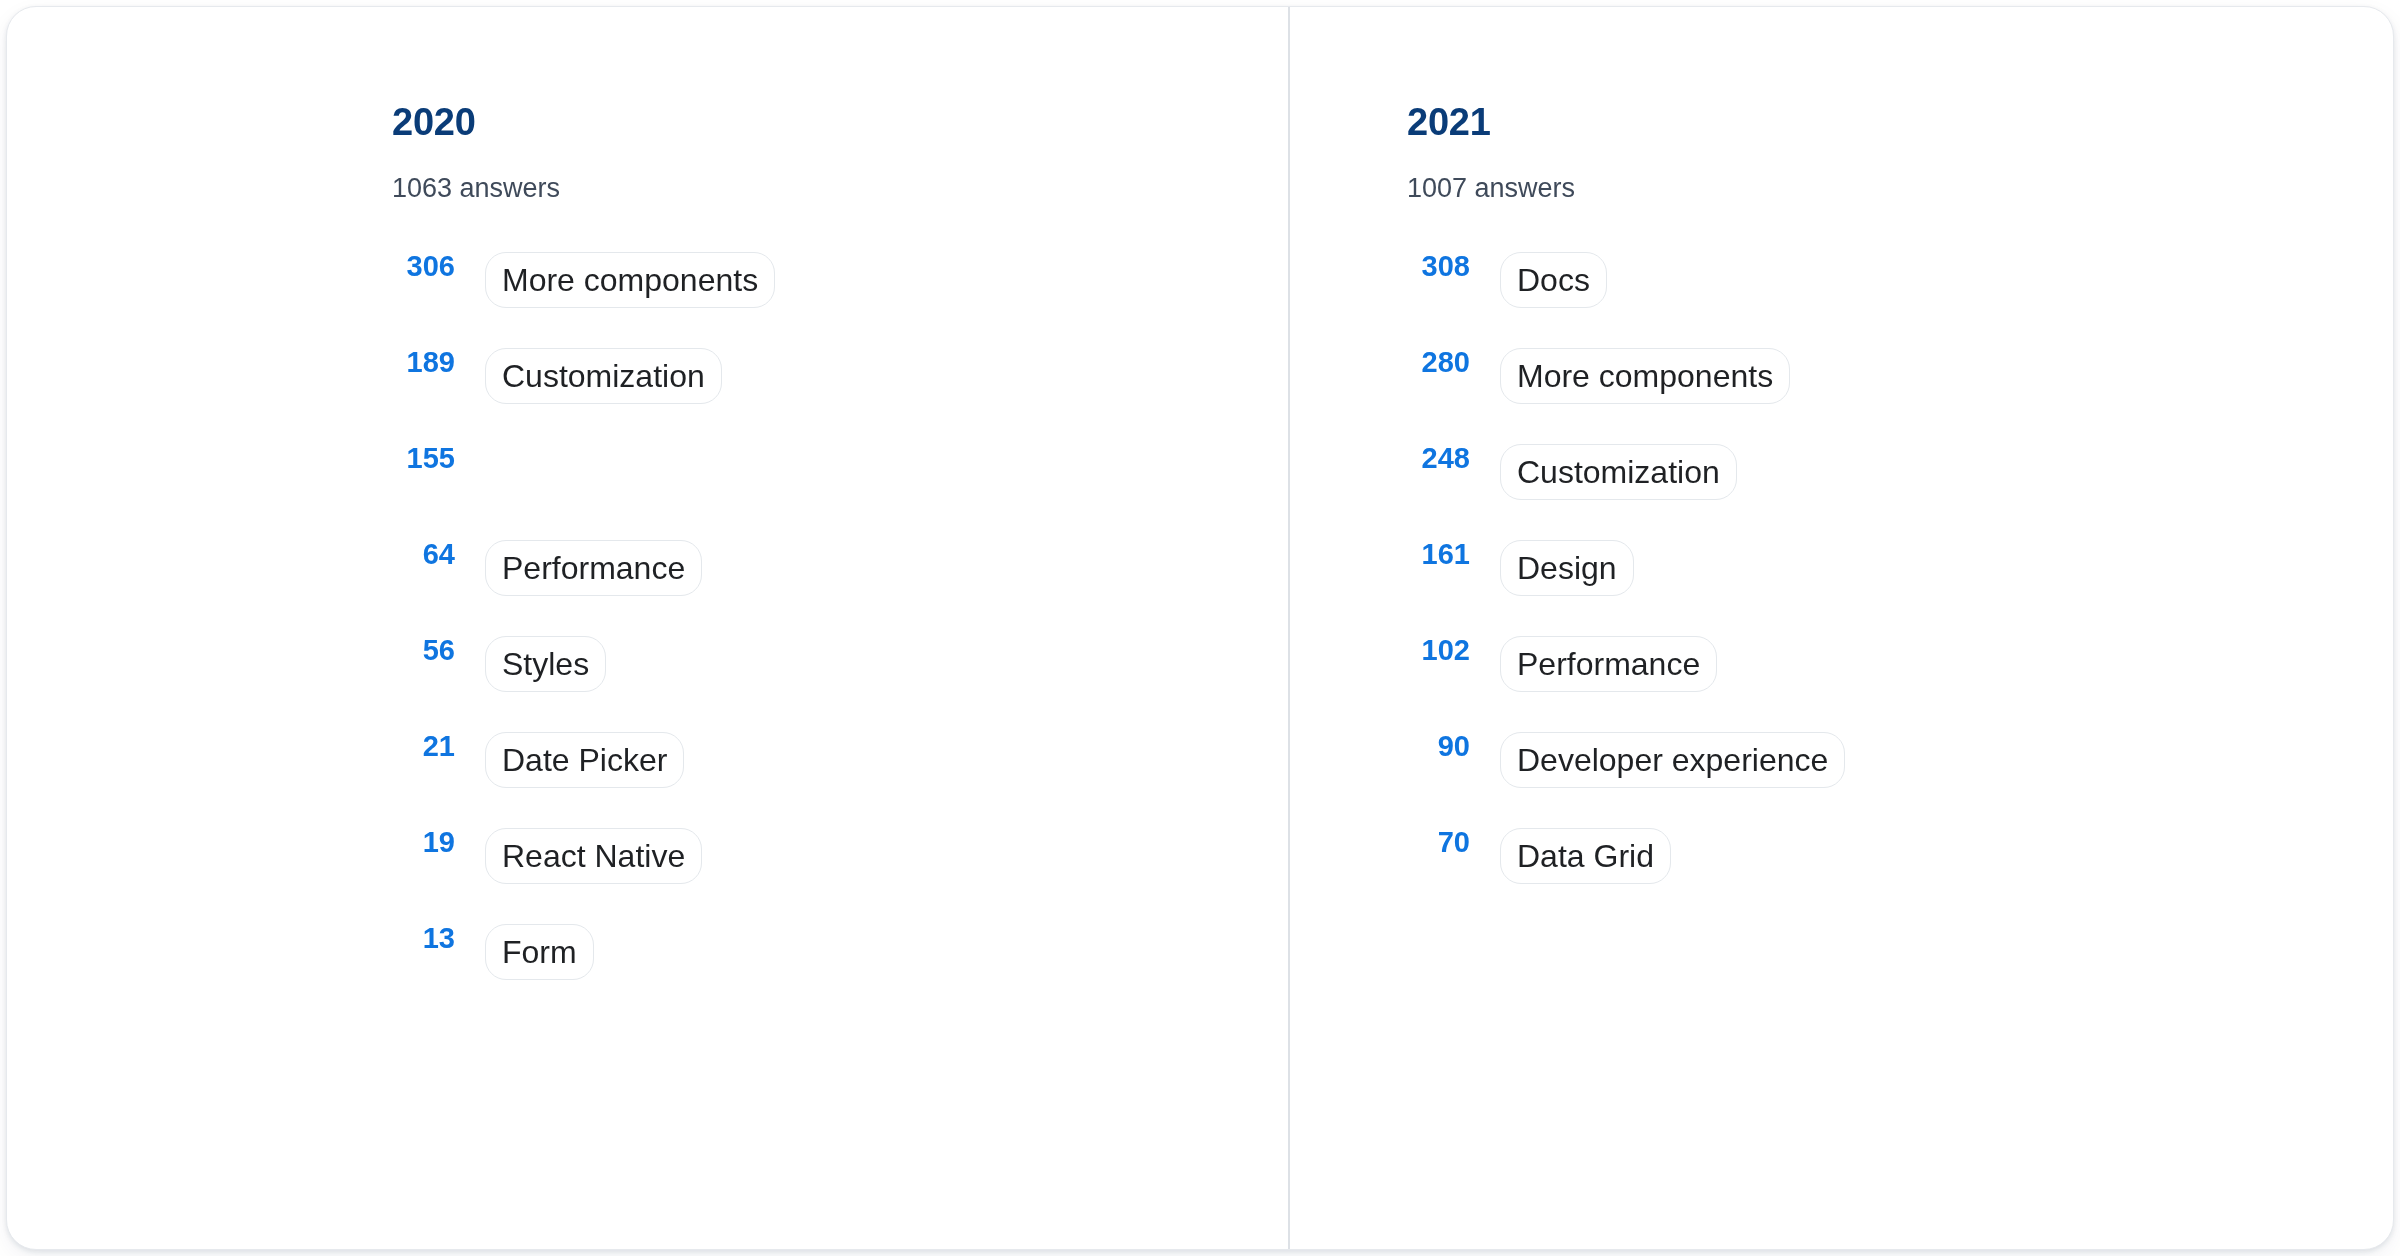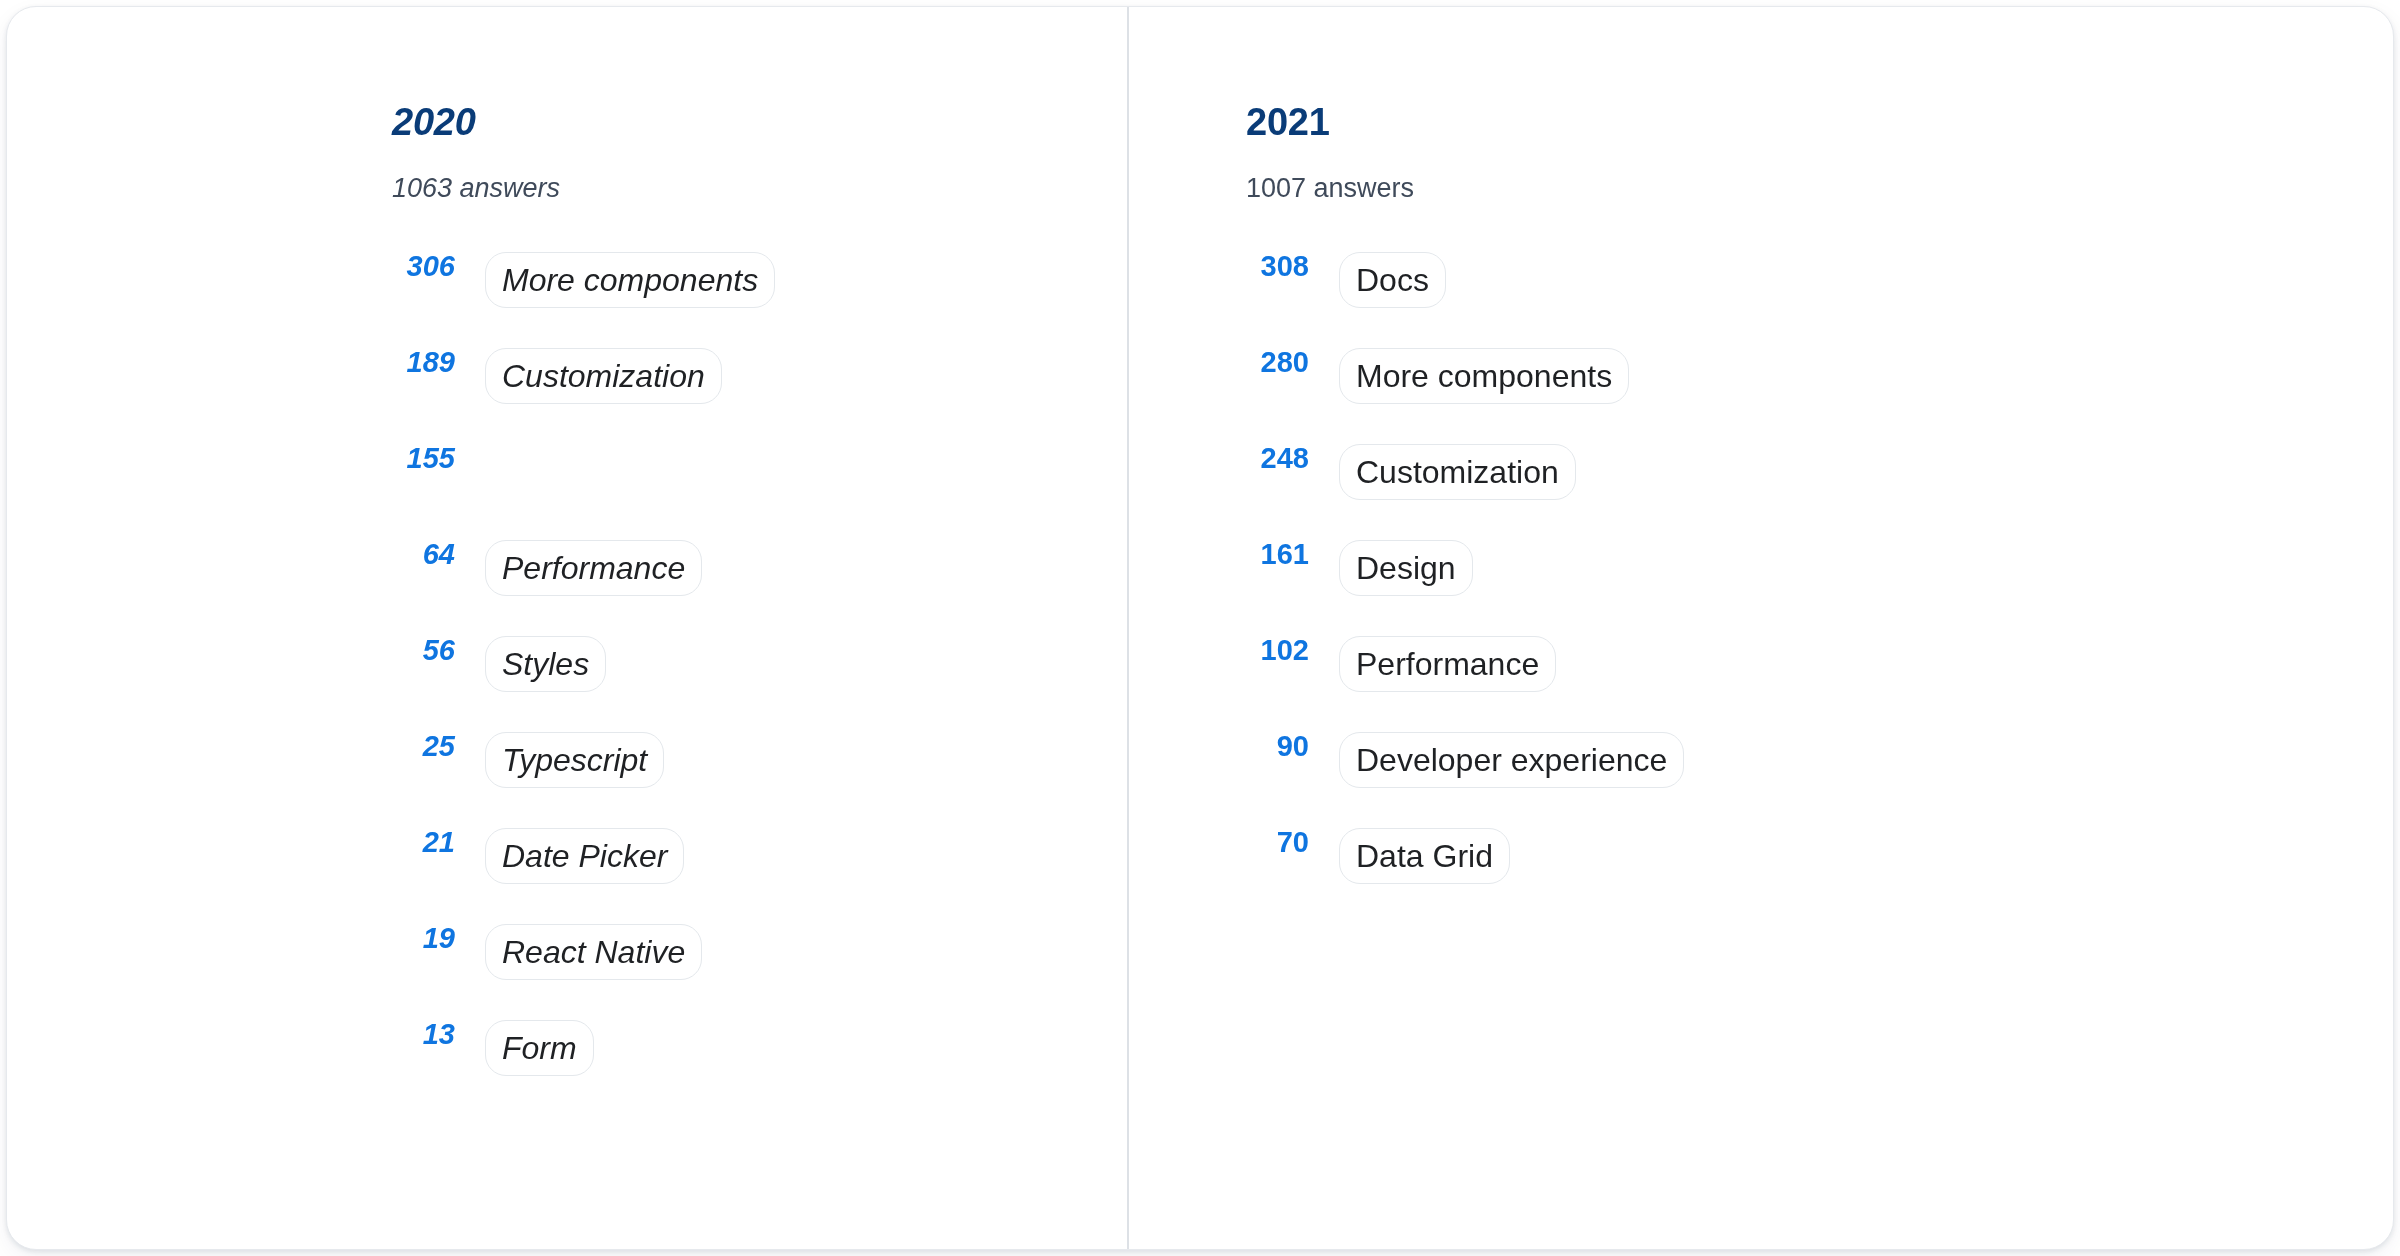--- a/index.html
+++ b/index.html
@@ -34,22 +34,21 @@
   }
 
   .column {
     position: relative;
     box-sizing: border-box;
     height: 100%;
     padding-top: 96px;
   }
 
   .column-left {
-    width: 1120px;
-    font-style: italic;
+    width: 1281px;
   }
 
   .column-divider {
     width: 2px;
     flex: 0 0 2px;
     background: #dde1e6;
     height: 100%;
   }
 
   .column-right {
@@ -142,24 +141,20 @@
         </div>
         <div class="row">
           <span class="row-count">64</span>
           <span class="row-chip">Performance</span>
         </div>
         <div class="row">
           <span class="row-count">56</span>
           <span class="row-chip">Styles</span>
         </div>
         <div class="row">
-          <span class="row-count">25</span>
-          <span class="row-chip">Typescript</span>
-        </div>
-        <div class="row">
           <span class="row-count">21</span>
           <span class="row-chip">Date Picker</span>
         </div>
         <div class="row">
           <span class="row-count">19</span>
           <span class="row-chip">React Native</span>
         </div>
         <div class="row">
           <span class="row-count">13</span>
           <span class="row-chip">Form</span>

